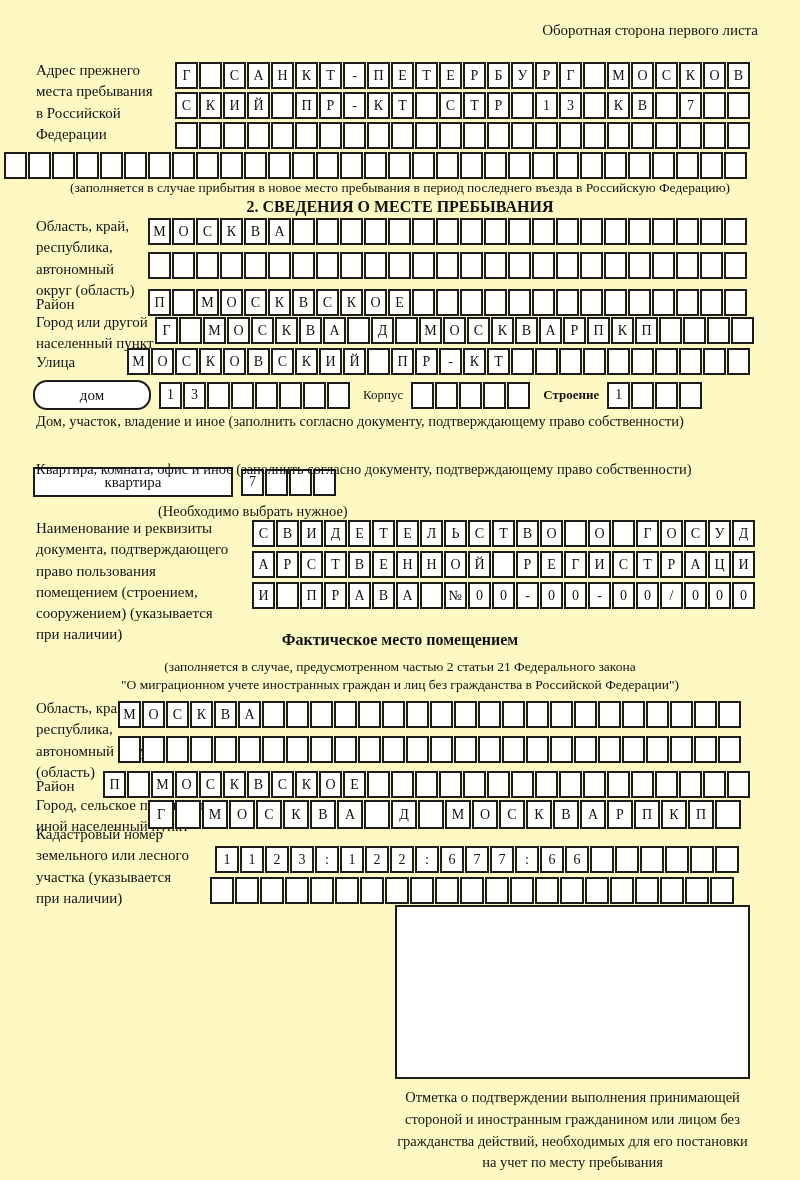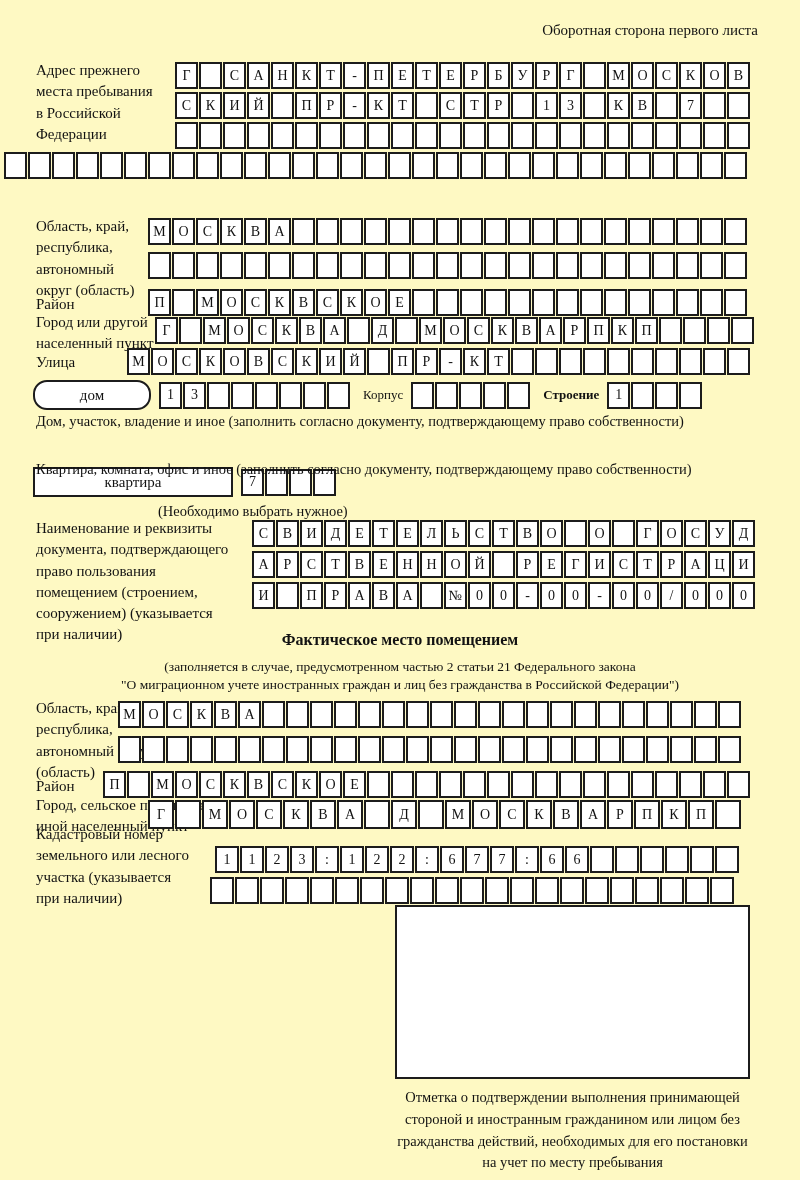--- a/index.html
+++ b/index.html
@@ -149,21 +149,23 @@
       <span class="cell"></span>
       <span class="cell"></span>
       <span class="cell"></span>
       <span class="cell"></span>
       <span class="cell"></span>
       <span class="cell"></span>
       <span class="cell"></span>
       <span class="cell"></span>
       <span class="cell"></span>
     </div>
-
+  <div class="abs note center" style="top:180px;">(заполняется в случае прибытия в новое место пребывания в период последнего въезда в Российскую Федерацию)</div>
+
+  <div class="abs bold center" style="top:198px;font-size:16px;">2. СВЕДЕНИЯ О МЕСТЕ ПРЕБЫВАНИЯ</div>
 
   <div class="abs lbl" style="left:36px;top:216px;width:120px;">Область, край,
 республика,
 автономный
 округ (область)</div>
   <div class="abs cellrow" style="left:148px;top:218px;">
       <span class="cell">М</span>
       <span class="cell">О</span>
       <span class="cell">С</span>
       <span class="cell">К</span>

